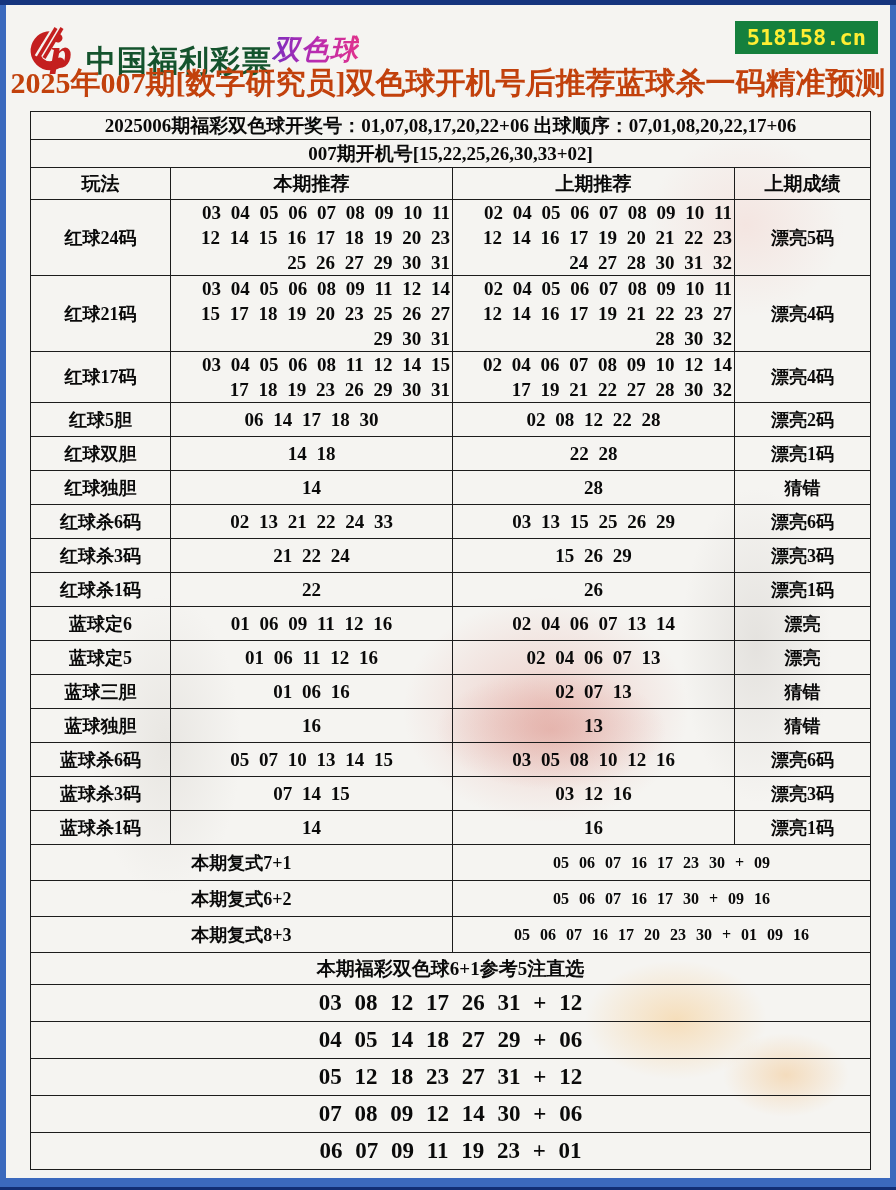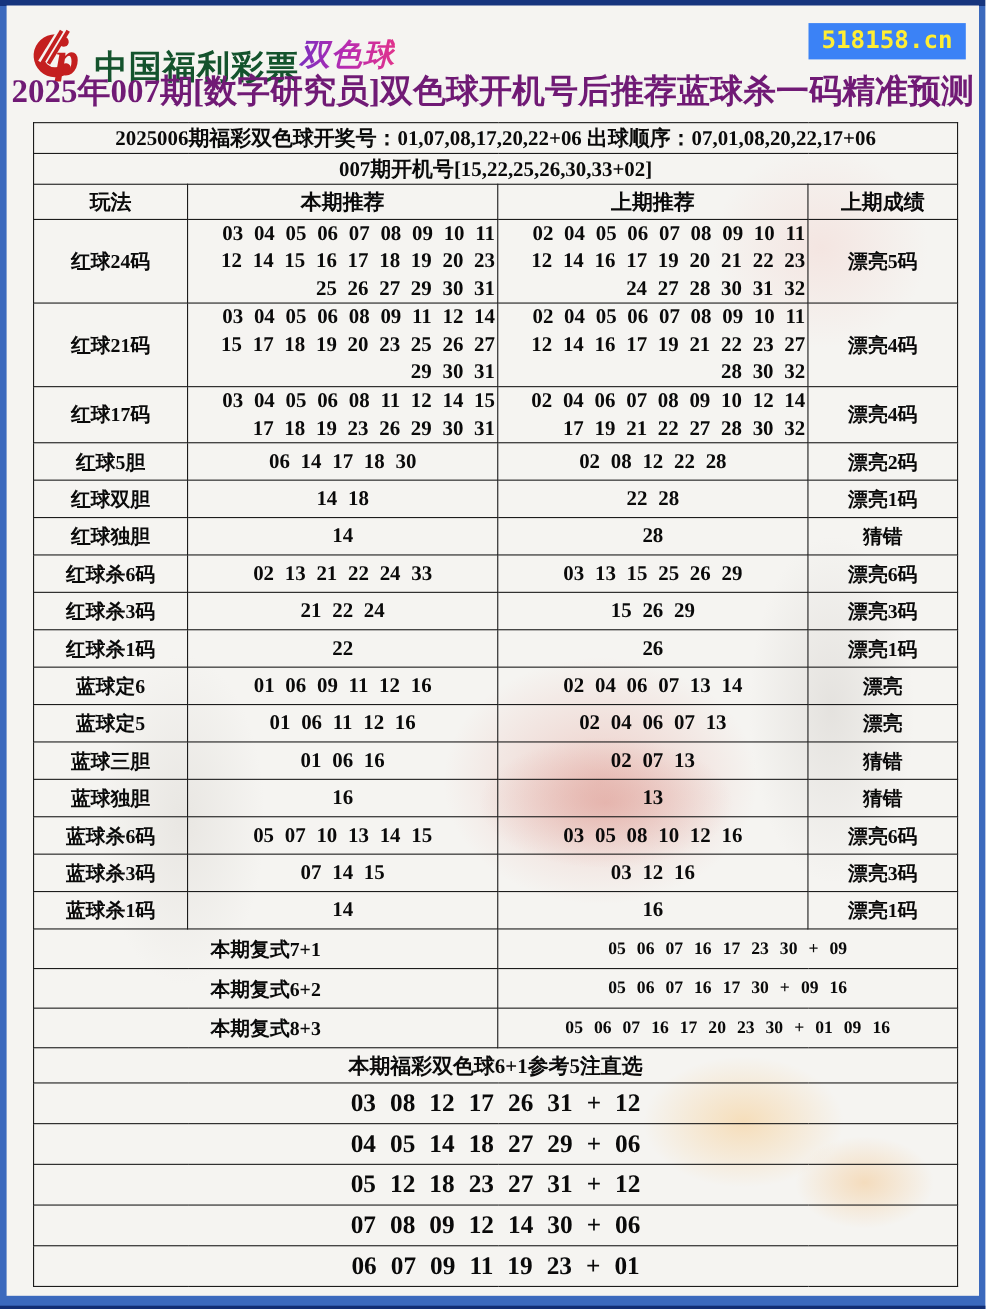--- a/index.html
+++ b/index.html
@@ -23,27 +23,27 @@
   .wm6{left:650px;top:430px;width:200px;height:420px;background:radial-gradient(closest-side,#d9d6d2,transparent 75%);opacity:.6;}
   .wm7{left:60px;top:540px;width:200px;height:400px;background:radial-gradient(closest-side,#dedbd6,transparent 75%);opacity:.55;}
 
   .header{position:absolute;left:22px;top:10px;right:8px;height:50px;}
   .logo{position:absolute;left:0;top:2px;display:flex;align-items:center;cursor:pointer;}
   .logo svg{display:block;}
   .brand-cn{font-family:"Liberation Sans",sans-serif;font-weight:bold;font-size:30px;color:#14532d;margin-left:6px;letter-spacing:1px;margin-top:24px;}
   .brand-ball{font-family:"Liberation Sans",sans-serif;font-weight:bold;font-style:italic;font-size:28px;
     background:linear-gradient(90deg,#7b2fbe,#b92bb0,#e0338c);-webkit-background-clip:text;background-clip:text;color:transparent;letter-spacing:1px;}
   .badge{
-    position:absolute;right:4px;top:6px;background:#3b82f6;color:#ffee33;
+    position:absolute;right:4px;top:6px;background:#15803d;color:#ffee33;
     font-family:"DejaVu Sans Mono",monospace;font-weight:bold;font-size:22px;
     padding:4px 12px;cursor:pointer;
   }
   .title{
     position:absolute;left:0;top:58px;width:100%;margin:0;text-align:center;
-    color:#701a75;font-size:30px;font-weight:bold;letter-spacing:0px;white-space:nowrap;
+    color:#c2410c;font-size:30px;font-weight:bold;letter-spacing:0px;white-space:nowrap;
   }
   table.main{
     position:absolute;left:24px;top:106px;width:840px;
     border-collapse:collapse;table-layout:fixed;
   }
   table.main td,table.main th{
     border:1px solid #1c1c1c;color:#0a0a0a;
     text-align:center;vertical-align:middle;padding:0 2px;
     font-weight:bold;overflow:hidden;
   }

